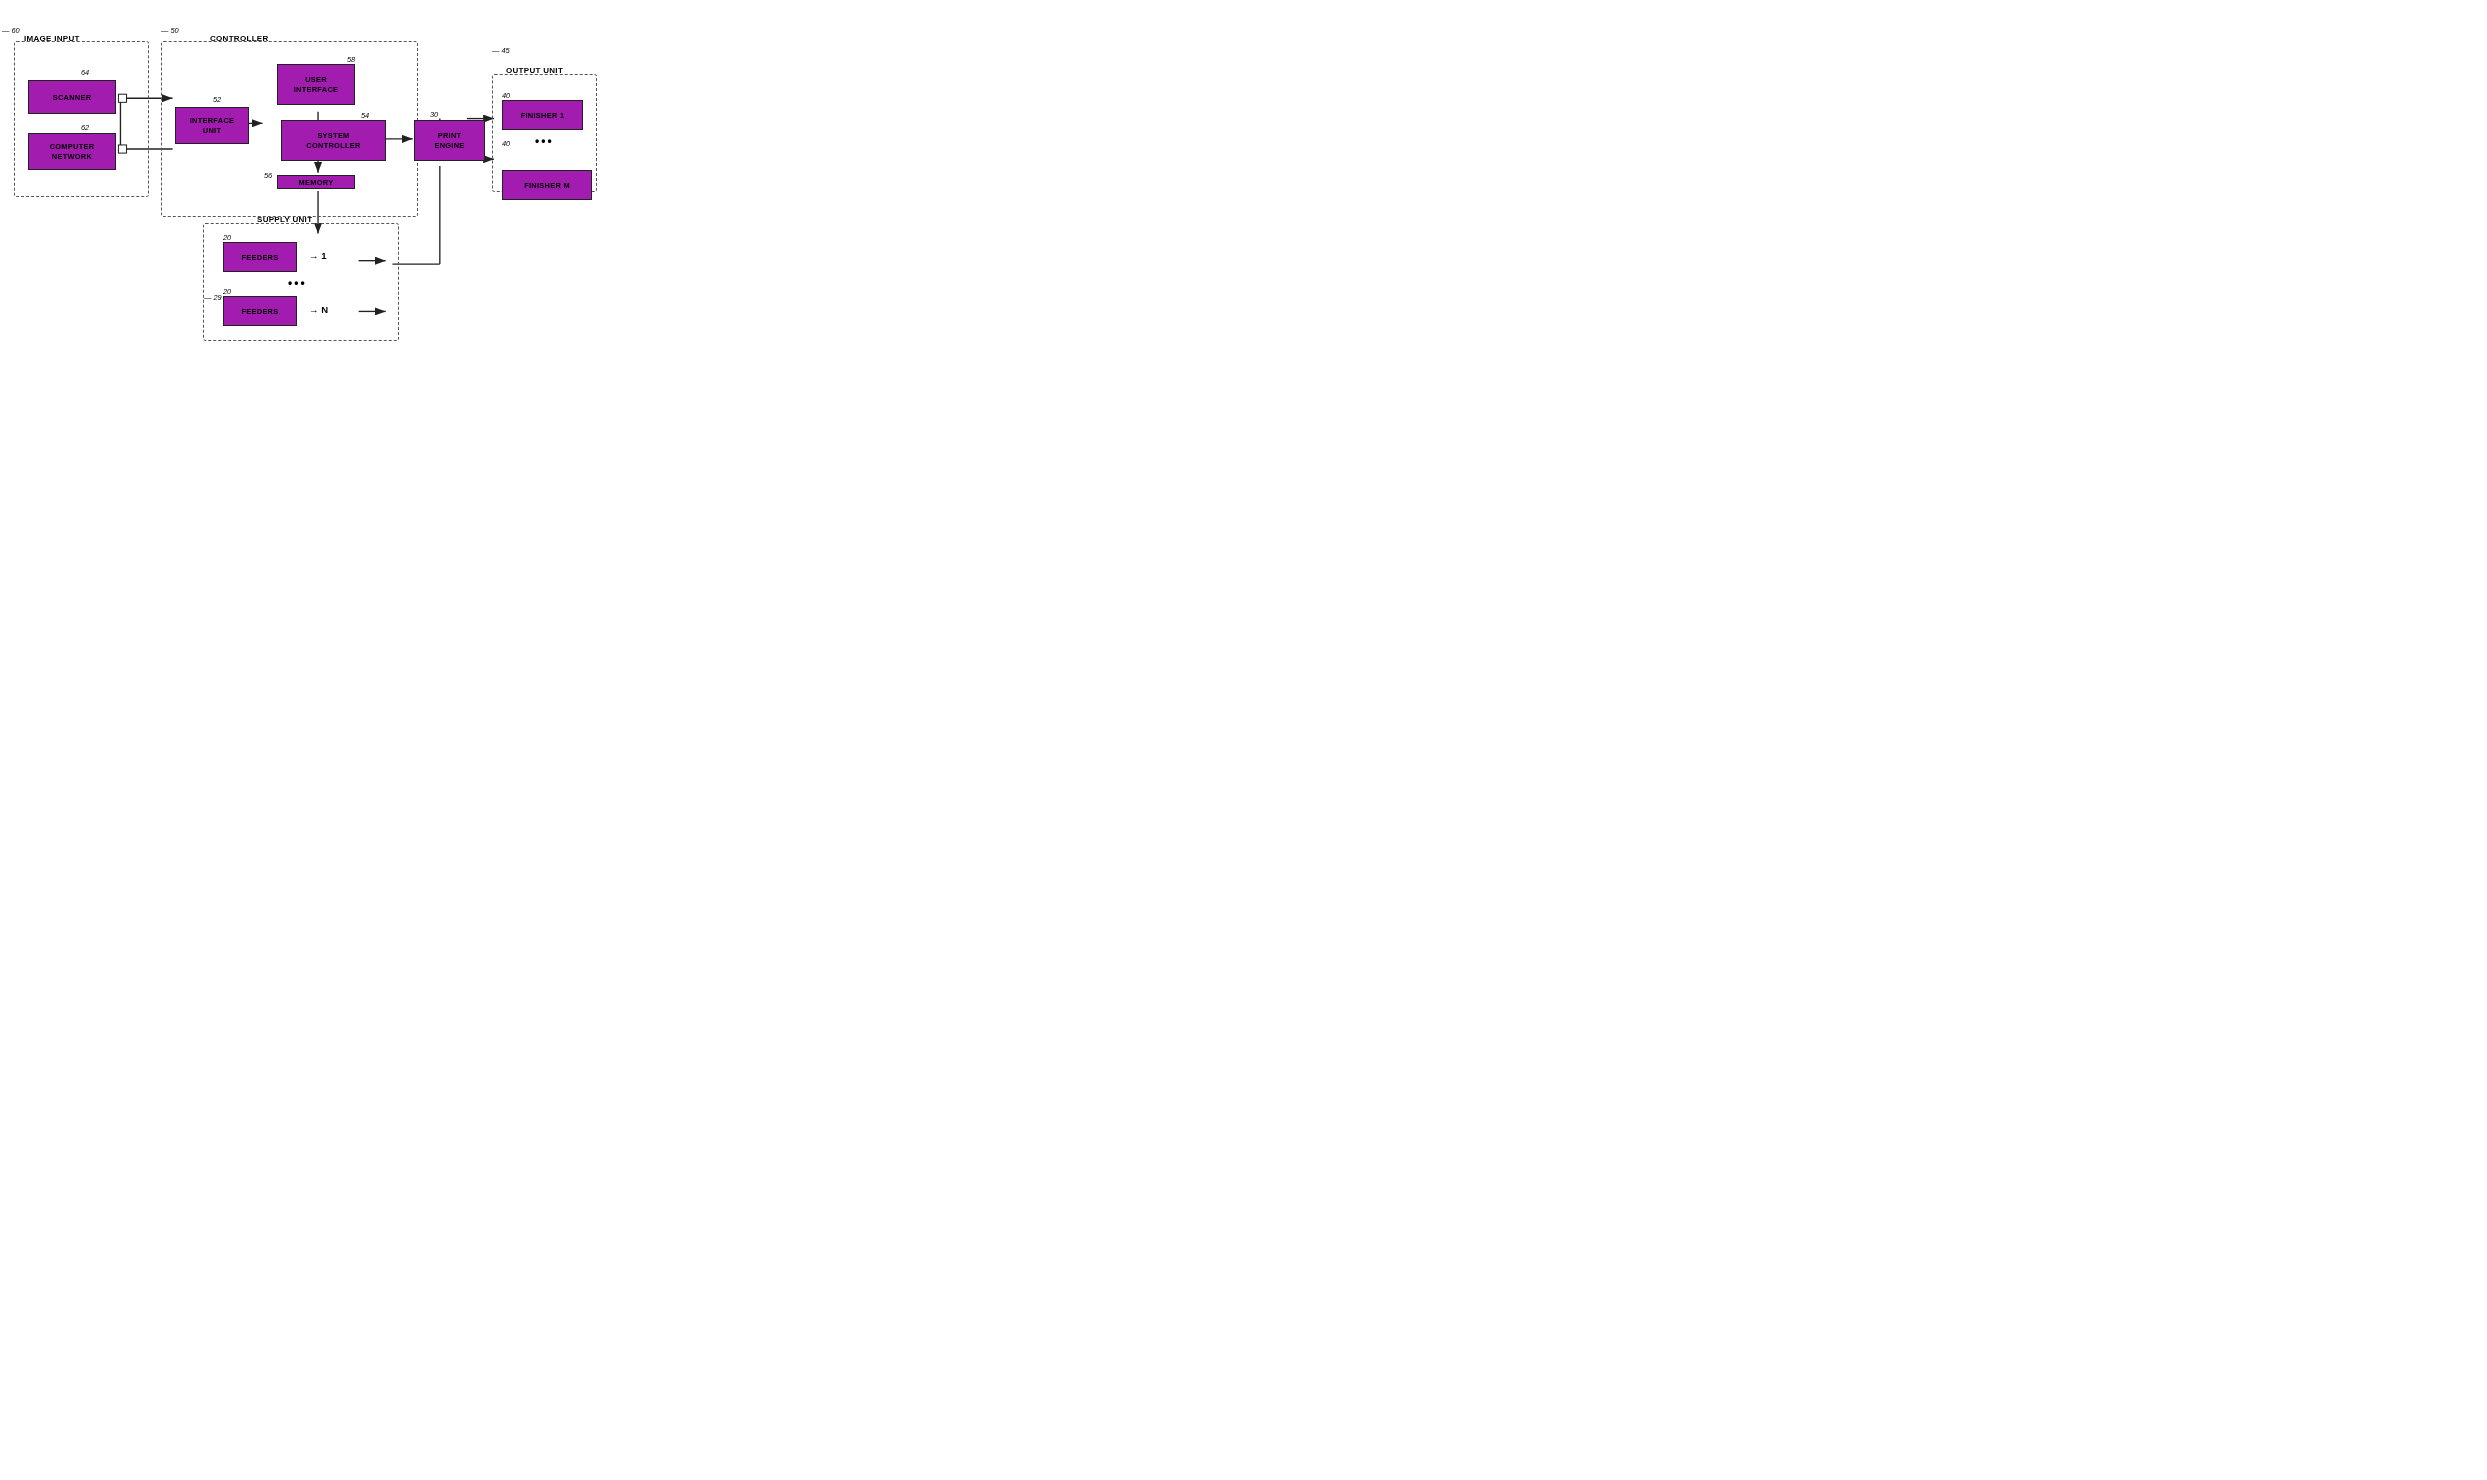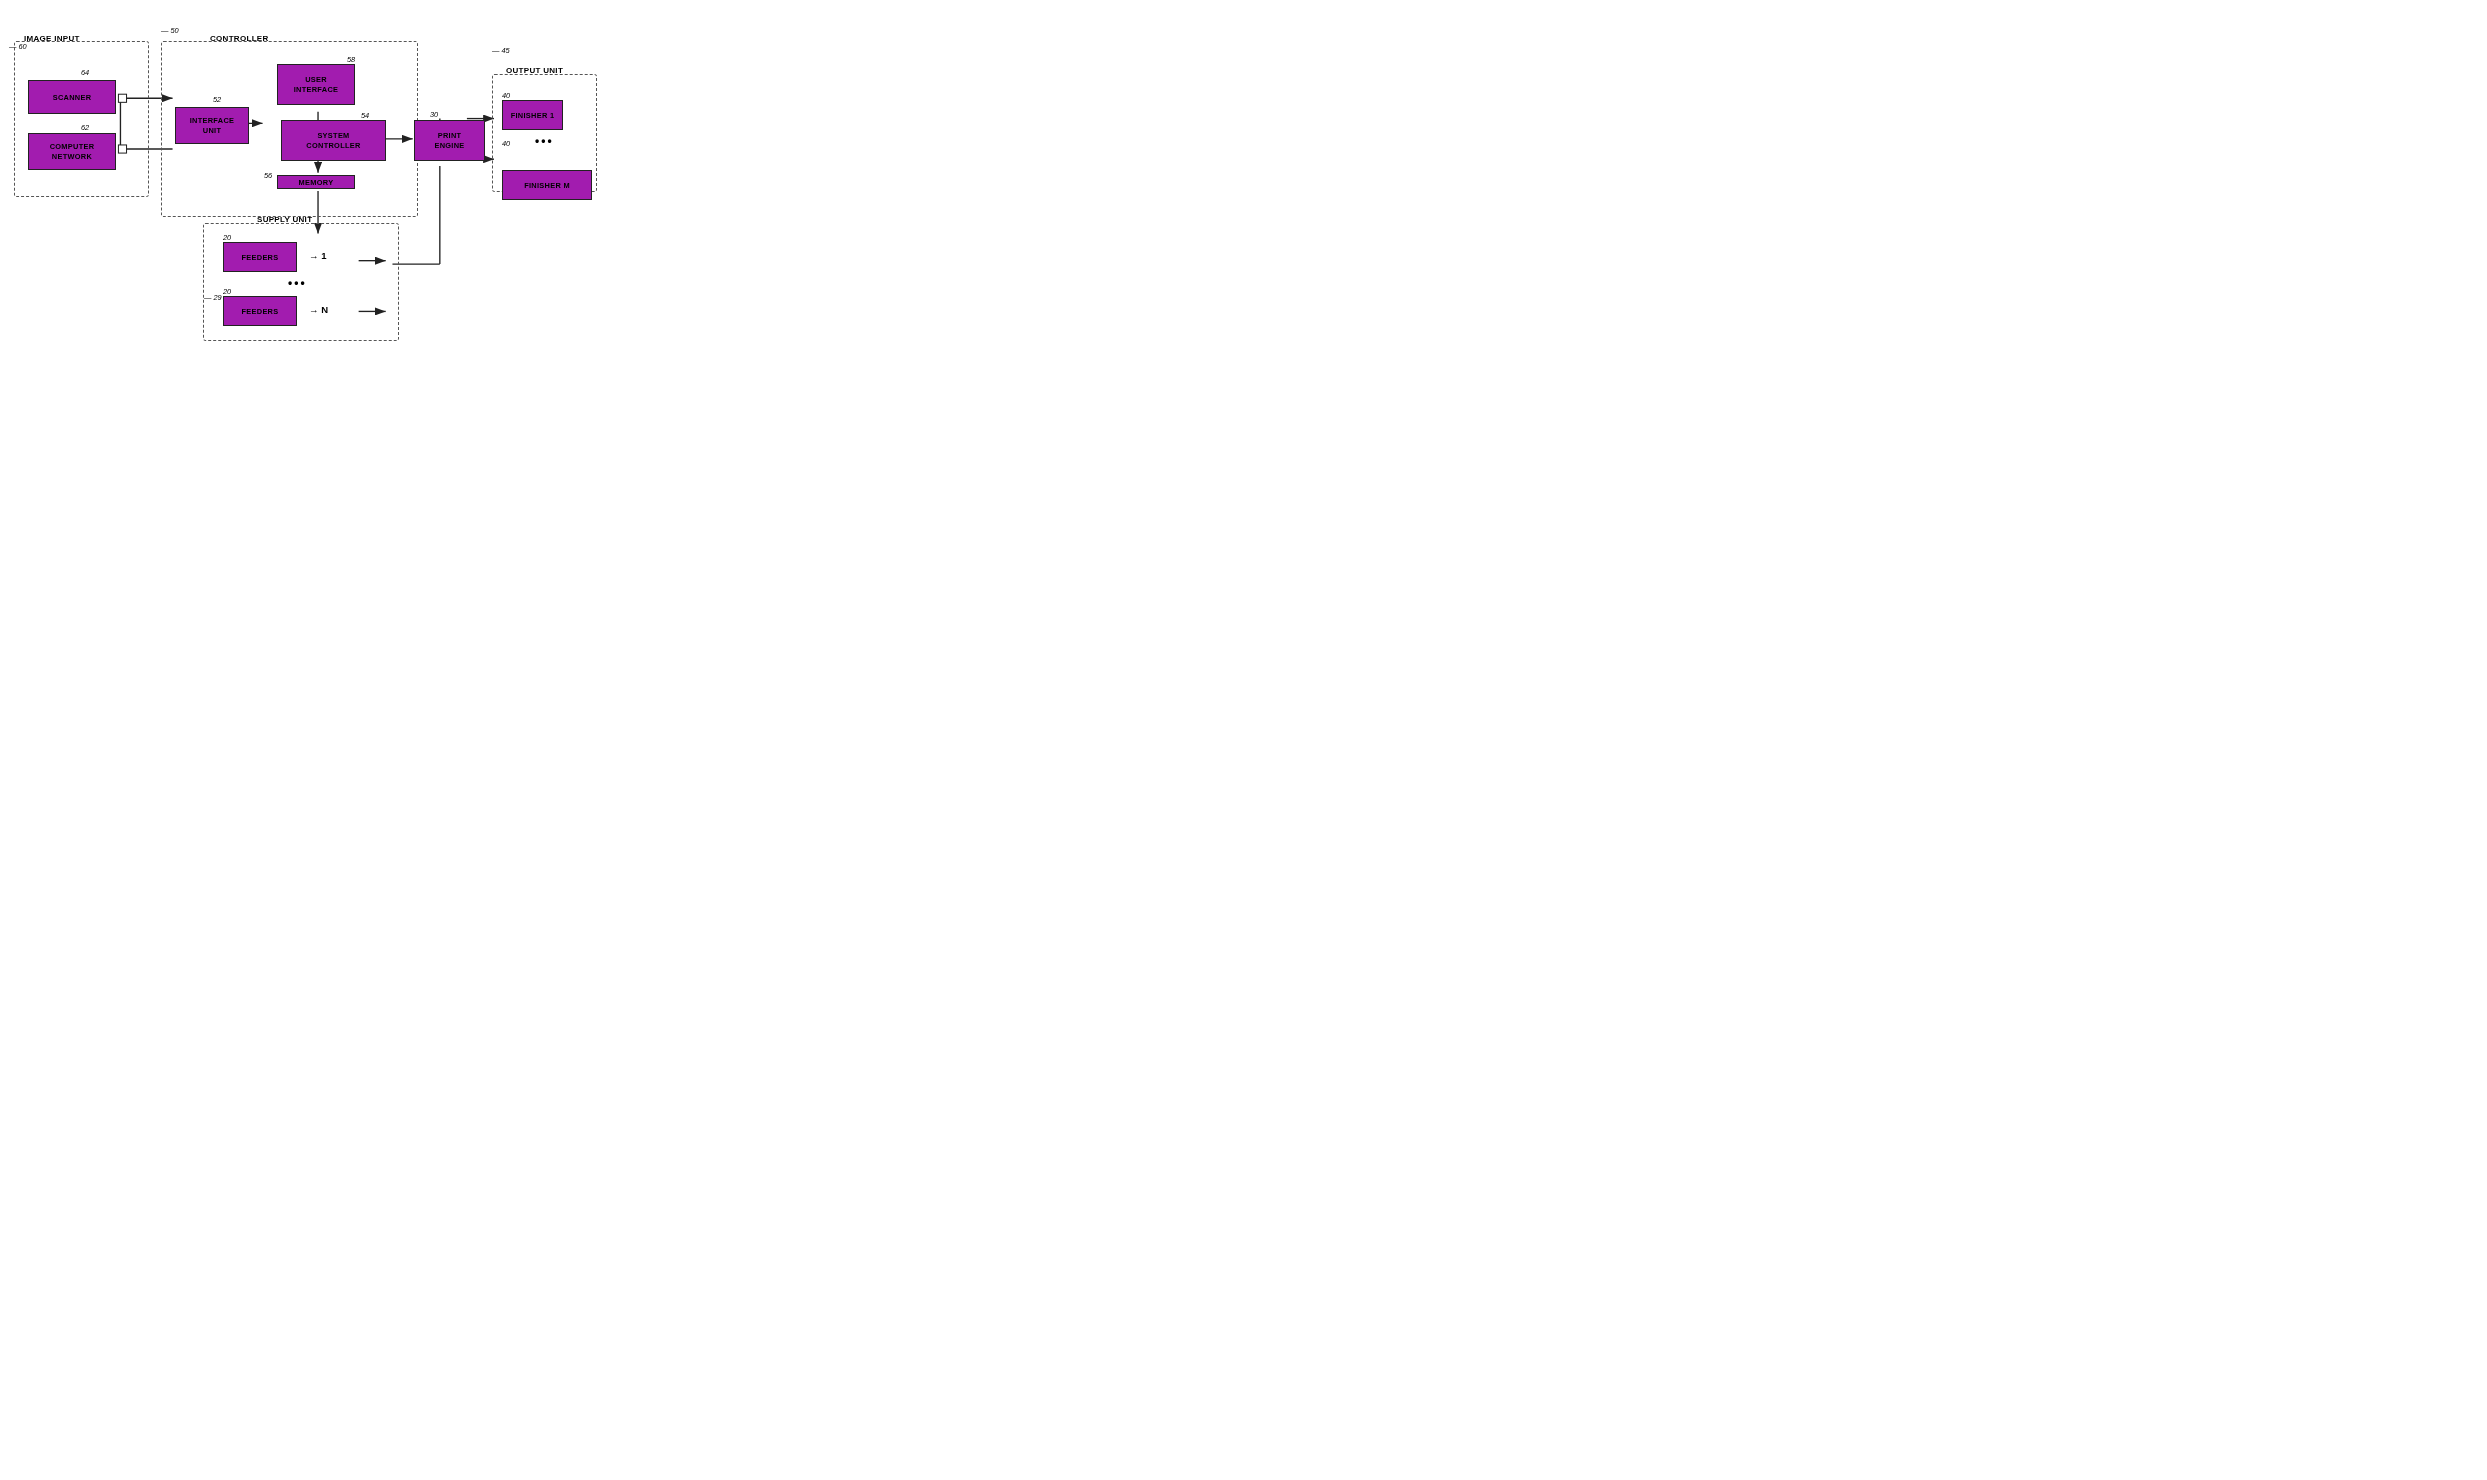--- a/index.html
+++ b/index.html
@@ -107,21 +107,21 @@
     <line x1="530" y1="385" x2="570" y2="385" stroke="#222" stroke-width="2" marker-end="url(#arrowhead)"></line>
 
     <line x1="530" y1="460" x2="570" y2="460" stroke="#222" stroke-width="2" marker-end="url(#arrowhead)"></line>
 
   </svg>
 
   <div class="group-border" style="left:13.5px; top:41px; width:135px; height:156px; border-radius:2.7px;">
   </div>
   <div class="group-label" style="left:24px; top:34px;">IMAGE INPUT</div>
 
-  <span class="ref" style="left:9px; top:26px;margin-top:16px;">— <span>60</span></span>
+  <span class="ref" style="left:2px; top:26px;">— <span>60</span></span>
 
   <div class="box" style="left:28px; top:80px; width:88px; height:34px;">
     <span>SCANNER</span>
   </div>
 
   <span class="ref" style="left:81px; top:68px;"><span>64</span></span>
 
   <div class="box" style="left:28px; top:133px; width:88px; height:37px; line-height:1.3;">
     <span>COMPUTER<br>NETWORK</span>
   </div>
@@ -156,21 +156,21 @@
   <div class="box" style="left:414px; top:120px; width:71px; height:41px; line-height:1.3;">
     <span>PRINT<br>ENGINE</span>
   </div>
   <span class="ref" style="left:430px; top:110px;"><span>30</span></span>
 
   <div class="group-border" style="left:492px; top:74px; width:105px; height:118px; border-radius:2.7px;">
   </div>
   <div class="group-label" style="left:506px; top:66px;">OUTPUT UNIT</div>
   <span class="ref" style="left:492px; top:46px;">— <span>45</span></span>
 
-  <div class="box" style="left:502px; top:100px; width:61px; height:30px;">
+  <div class="box" style="left:502px; top:100px; width:81px; height:30px;">
     <span>FINISHER 1</span>
   </div>
   <span class="ref" style="left:502px; top:91px;"><span>40</span></span>
 
   <div style="position:absolute; left:535px; top:134px; font-size:12px; font-weight:bold; color:#000; letter-spacing:2px;">•••</div>
 
   <div class="box" style="left:502px; top:149px; width:90px; height:30px;margin-top:21px;">
     <span>FINISHER M</span>
   </div>
   <span class="ref" style="left:502px; top:139px;"><span>40</span></span>

